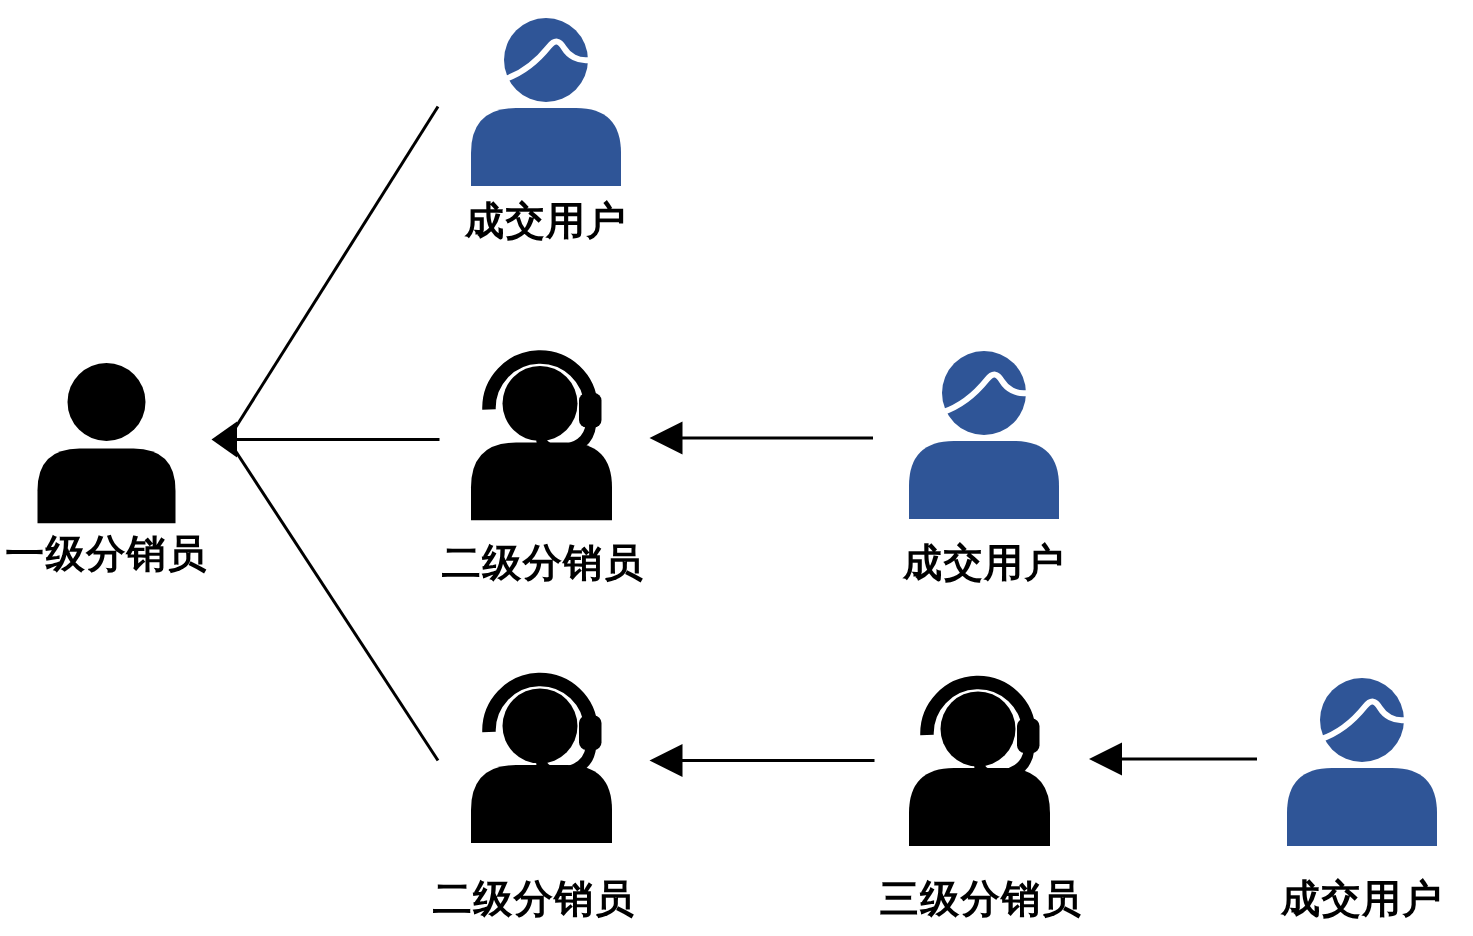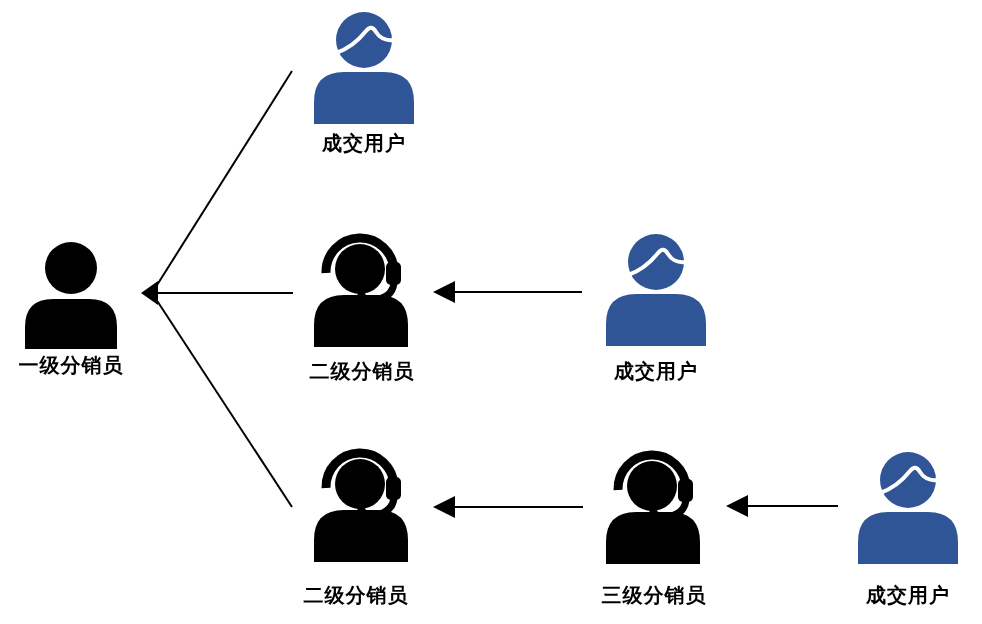--- a/index.html
+++ b/index.html
@@ -23,21 +23,21 @@
   .node-icon{position:absolute;display:block;}
   .node-icon svg{display:block;width:100%;height:100%;}
   .fill-black{fill:var(--c-distributor);}
   .fill-blue{fill:var(--c-customer);}
   .stroke-black{stroke:var(--c-distributor);fill:none;}
   .stroke-white{stroke:#FFFFFF;fill:none;}
   .node-label{
     position:absolute;
     width:240px;
     text-align:center;
-    font-size:20px;
+    font-size:26px;
     font-weight:bold;
     color:var(--c-text);
     letter-spacing:1px;
     white-space:nowrap;
   }
 </style>
 </head>
 <body>
 
 <div id="canvas">

